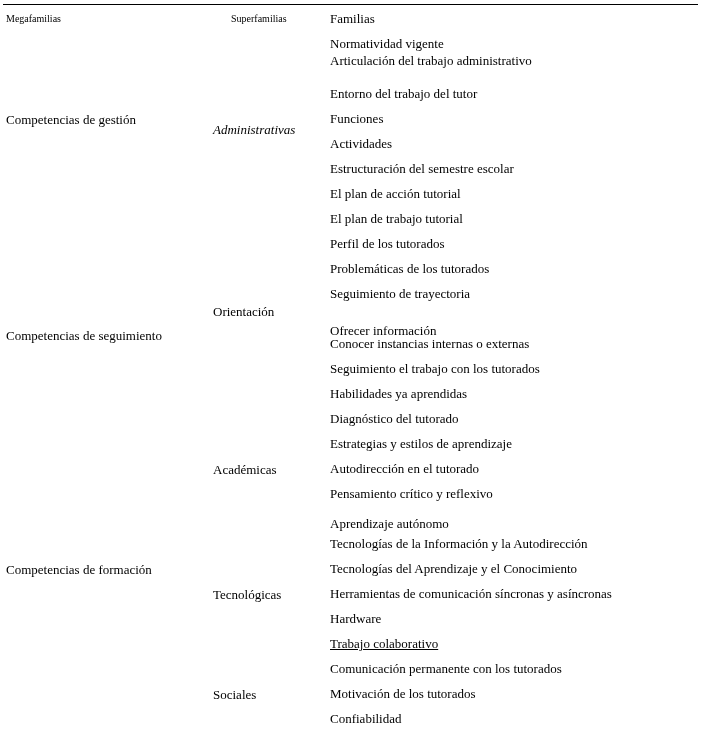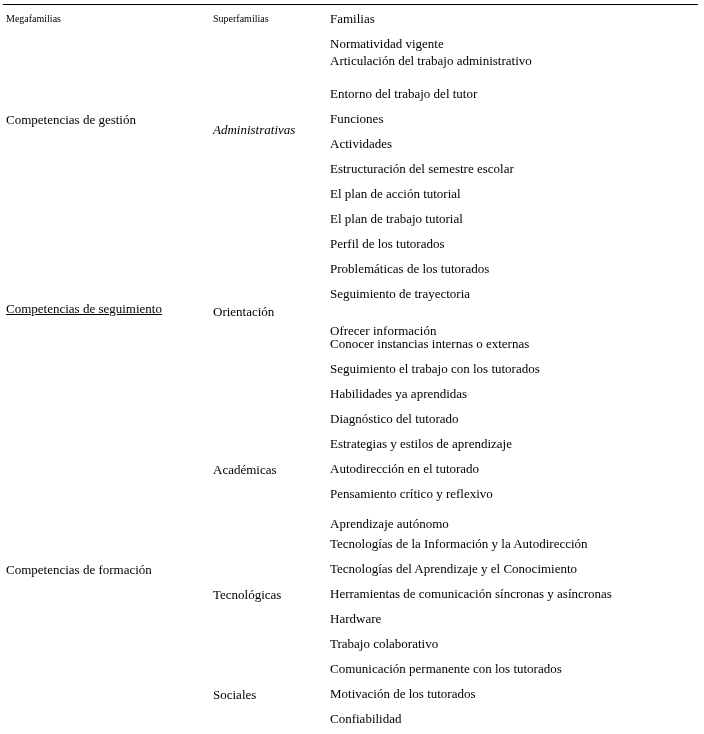--- a/index.html
+++ b/index.html
@@ -50,21 +50,21 @@
 </style>
 </head>
 <body>
 
 <div id="table-root">
 
   <div class="rule-top"></div>
 
   <div class="cell col-mega header-cell" style="top:11px;">Megafamilias</div>
 
-  <div class="cell col-super header-cell" style="top:11px;">Superfamilias</div>
+  <div class="cell col-super header-cell" style="top:11px;margin-left:18px;">Superfamilias</div>
 
   <div id="familias-layer">
       <div class="cell col-fam" style="top: 11px;">Familias</div>
       <div class="cell col-fam" style="top: 36px;">Normatividad vigente</div>
       <div class="cell col-fam" style="top: 53px;">Articulación del trabajo administrativo</div>
       <div class="cell col-fam" style="top: 86px;">Entorno del trabajo del tutor</div>
       <div class="cell col-fam" style="top: 111px;">Funciones</div>
       <div class="cell col-fam" style="top: 136px;">Actividades</div>
       <div class="cell col-fam" style="top: 161px;">Estructuración del semestre escolar</div>
       <div class="cell col-fam" style="top: 186px;">El plan de acción tutorial</div>
@@ -78,29 +78,29 @@
       <div class="cell col-fam" style="top: 386px;">Habilidades ya aprendidas</div>
       <div class="cell col-fam" style="top: 411px;">Diagnóstico del tutorado</div>
       <div class="cell col-fam" style="top: 436px;">Estrategias y estilos de aprendizaje</div>
       <div class="cell col-fam" style="top: 461px;">Autodirección en el tutorado</div>
       <div class="cell col-fam" style="top: 486px;">Pensamiento crítico y reflexivo</div>
       <div class="cell col-fam" style="top: 516px;">Aprendizaje autónomo</div>
       <div class="cell col-fam" style="top: 536px;">Tecnologías de la Información y la Autodirección</div>
       <div class="cell col-fam" style="top: 561px;">Tecnologías del Aprendizaje y el Conocimiento</div>
       <div class="cell col-fam" style="top: 586px;">Herramientas de comunicación síncronas y asíncronas</div>
       <div class="cell col-fam" style="top: 611px;">Hardware</div>
-      <div class="cell col-fam" style="top: 636px;">Trabajo colaborativo</div>
+      <div class="cell col-fam" style="top: 636px; text-decoration: underline;">Trabajo colaborativo</div>
       <div class="cell col-fam" style="top: 661px;">Comunicación permanente con los tutorados</div>
       <div class="cell col-fam" style="top: 686px;">Motivación de los tutorados</div>
       <div class="cell col-fam" style="top: 711px;">Confiabilidad</div>
     </div>
 
   <div id="megafamilias-layer">
       <div class="cell col-mega" style="top: 112px;">Competencias de gestión</div>
-      <div class="cell col-mega" style="top: 301px; text-decoration: underline;">Competencias de seguimiento</div>
+      <div class="cell col-mega" style="top: 328px;">Competencias de seguimiento</div>
       <div class="cell col-mega" style="top: 562px;">Competencias de formación</div>
     </div>
 
   <div id="superfamilias-layer">
       <div class="cell col-super" style="top: 122px; font-style: italic;">Administrativas</div>
       <div class="cell col-super" style="top: 304px;">Orientación</div>
       <div class="cell col-super" style="top: 462px;">Académicas</div>
       <div class="cell col-super" style="top: 587px;">Tecnológicas</div>
       <div class="cell col-super" style="top: 687px;">Sociales</div>
     </div>

